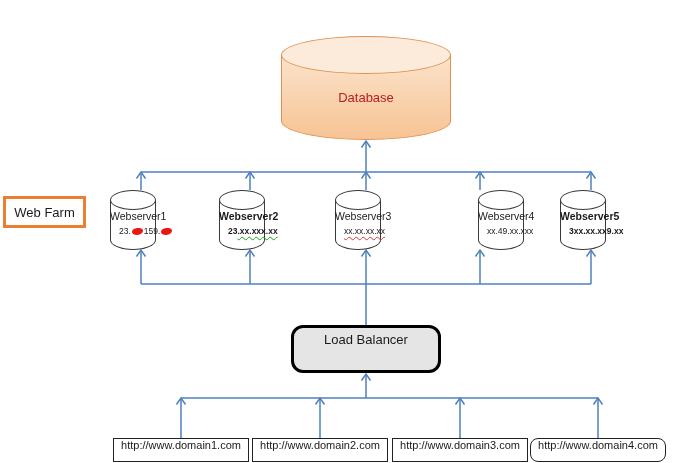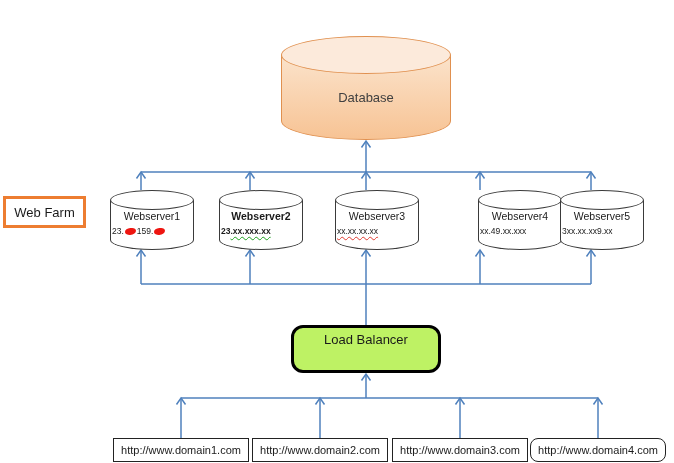--- a/index.html
+++ b/index.html
@@ -15,43 +15,43 @@
   .cyl .cyl-cap{position:absolute;left:0;right:0;top:0;background:#ffffff;box-sizing:border-box;
       border:1.5px solid var(--node_border,#3a3a3a);border-radius:50%;}
 
   
   .db{left:281px;top:36px;width:170px;height:104px;}
   .db .cyl-body{top:19px;background:linear-gradient(var(--database_fill_top,#fbe3cb),var(--database_fill_bottom,#f7c394));
       border-color:var(--database_border,#e0904f);border-width:1.6px;
       border-radius:0 0 50% 50% / 0 0 19px 19px;}
   .db .cyl-cap{height:38px;background:var(--database_cap_fill,#fceadb);
       border-color:var(--database_border,#e0904f);border-width:1.6px;}
-  .db-label{position:absolute;left:0;right:0;top:54px;text-align:center;font-size:13px;color:#404040;}
+  .db-label{position:absolute;left:0;right:0;top:54px;text-align:center;font-size:13px;color:#b91c1c;}
 
   
-  .ws{width:84px;height:60px;top:190px;}
+  .ws{width:46px;height:60px;top:190px;}
   .ws .cyl-body{top:10px;}
   .ws .cyl-cap{height:20px;}
   .ws-name{position:absolute;left:0;right:0;top:20px;text-align:center;font-size:10.5px;color:#1a1a1a;white-space:nowrap;}
-  .ws-ip{position:absolute;left:2px;right:1px;top:36px;font-size:8.5px;color:#1a1a1a;white-space:nowrap;}
+  .ws-ip{position:absolute;left:9px;right:1px;top:36px;font-size:8.5px;color:#1a1a1a;white-space:nowrap;}
 
   
   .webfarm{position:absolute;left:3px;top:196px;width:83px;height:32px;box-sizing:border-box;
       border:3px solid var(--web_farm_border,#ed7d31);background:#ffffff;
       display:flex;align-items:center;justify-content:center;font-size:13px;color:#1a1a1a;}
 
   
   .lb{position:absolute;left:291px;top:325px;width:150px;height:48px;box-sizing:border-box;
-      border:3px solid #000000;border-radius:12px;background:#bef264;text-align:center;}
+      border:3px solid #000000;border-radius:12px;background:#e5e5e5;text-align:center;}
   .lb-label{margin-top:4px;font-size:13px;color:#1a1a1a;}
   .lb-ip{margin-top:1px;font-size:12px;color:var(--lb_ip_red,#ff0000);white-space:nowrap;}
 
   
   .domain{position:absolute;top:438px;height:24px;box-sizing:border-box;border:1.2px solid #222222;
-      background:#ffffff;display:flex;align-items:center;justify-content:center;
+      background:#ffffff;display:flex;justify-content:center;
       font-size:11px;color:#1a1a1a;white-space:nowrap;}
 
   
   .blob{display:inline-block;background:var(--redaction_red,#ee1510);border-radius:55% 45% 60% 50%;
       vertical-align:-1px;transform:rotate(-4deg);}
   .ws-ip .blob{width:11px;height:7px;margin:0 1px;}
   .lb-ip .blob{width:14px;height:9px;margin:0 1px;vertical-align:-2px;}
   .u-green{text-decoration:underline;text-decoration-style:wavy;text-decoration-color:var(--squiggle_green,#1ea01e);
       text-decoration-thickness:1px;text-underline-offset:2px;}
   .u-red{text-decoration:underline;text-decoration-style:wavy;text-decoration-color:var(--squiggle_red,#e03a2f);
@@ -127,21 +127,21 @@
         <div class="cyl-cap"></div>
         <div class="ws-name">Webserver3</div>
         <div class="ws-ip"><span class="u-red">xx.xx.xx.xx</span></div>
       </div>
       <div class="cyl ws" style="left: 449px; margin-left: 29px;">
         <div class="cyl-body"></div>
         <div class="cyl-cap"></div>
         <div class="ws-name">Webserver4</div>
         <div class="ws-ip"><span>xx.49.xx.xxx</span></div>
       </div>
-      <div class="cyl ws" style="left: 560px;">
+      <div class="cyl ws" style="left: 560px; font-weight: bold;">
         <div class="cyl-body"></div>
         <div class="cyl-cap"></div>
         <div class="ws-name">Webserver5</div>
         <div class="ws-ip"><span>3xx.xx.xx9.xx</span></div>
       </div>
     </div>
 
   <div class="lb">
     <div class="lb-label">Load Balancer</div>
   </div>

